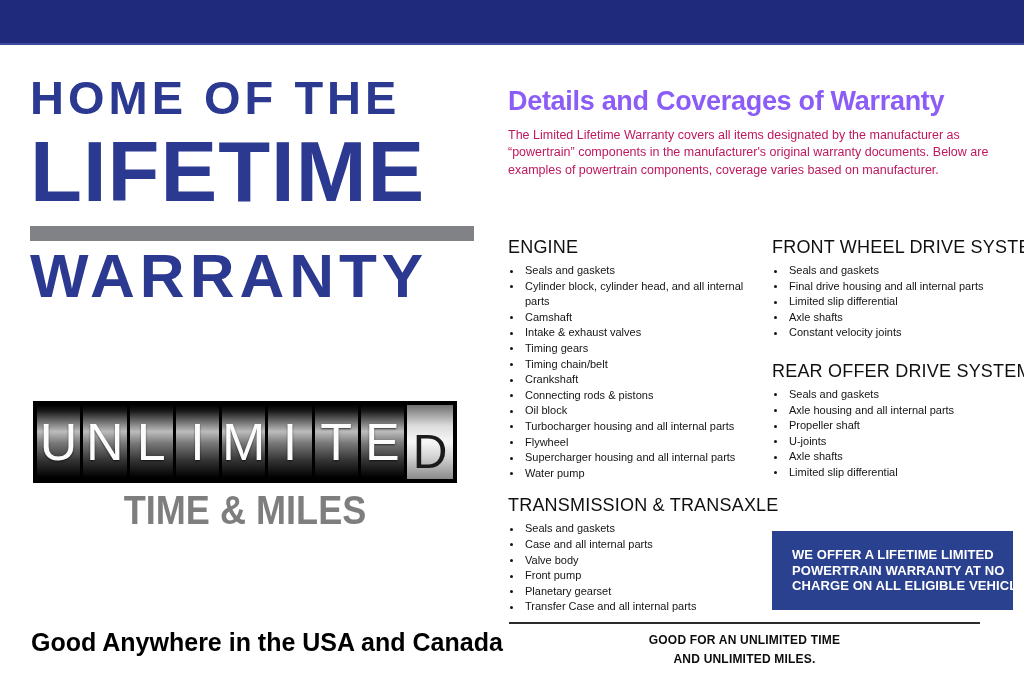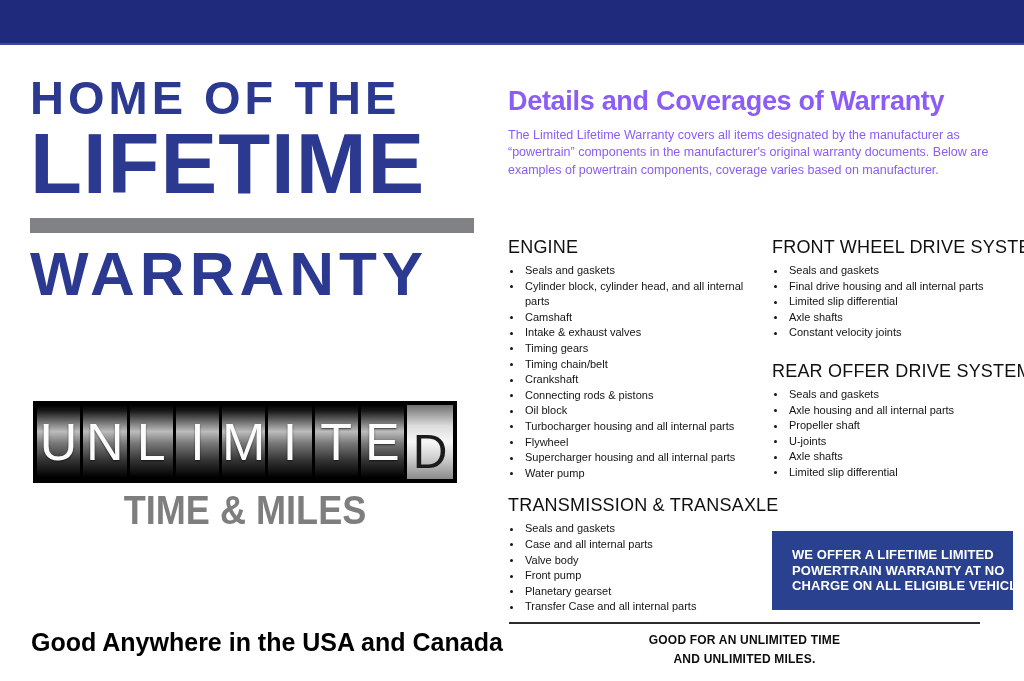--- a/index.html
+++ b/index.html
@@ -5,23 +5,23 @@
   html,body{margin:0;padding:0;background:#ffffff;}
   .page{
     position:relative;width:1024px;height:681px;background:#ffffff;overflow:hidden;
     font-family:"Liberation Sans", sans-serif;color:#131313;
   }
   
   .topbar{position:absolute;left:0;top:0;width:1024px;height:43px;background:#1f2a7d;border-bottom:2px solid #3d4a9e;}
   
   .brand{position:absolute;left:30px;top:74px;width:448px;color:#2b3990;}
   .brand-line1{font-size:47px;font-weight:800;letter-spacing:4px;line-height:1;white-space:nowrap;}
-  .brand-line2{font-size:85px;font-weight:800;letter-spacing:1px;line-height:1;margin-top:0;white-space:nowrap;}
+  .brand-line2{font-size:85px;font-weight:800;letter-spacing:1px;line-height:1;margin-top:8px;white-space:nowrap;}
   .brand-divider{height:15px;background:#808285;margin-top:12px;width:444px;}
-  .brand-line3{font-size:62px;font-weight:800;letter-spacing:5px;line-height:1;margin-top:10px;white-space:nowrap;}
+  .brand-line3{font-size:62px;font-weight:800;letter-spacing:5px;line-height:1;margin-top:4px;white-space:nowrap;}
   
   .odometer{
     position:absolute;left:33px;top:401px;width:424px;height:82px;box-sizing:border-box;
     background:#000;border:4px solid #000;display:flex;gap:3px;
   }
   .odo-cells{display:flex;gap:3px;flex:8;}
   .odo-cell{
     flex:1;display:flex;align-items:center;justify-content:center;
     background:linear-gradient(180deg,#000 0%,#181818 8%,#8f8f8f 28%,#bcbcbc 36%,#777 52%,#333 75%,#000 98%);
     color:#fcfcfc;font-size:52px;font-weight:400;line-height:1;
@@ -35,21 +35,21 @@
   .time-miles{
     position:absolute;left:33px;top:490px;width:424px;text-align:center;
     font-size:41px;font-weight:800;color:#7e7e7e;line-height:1;letter-spacing:0px;
     transform:scaleX(0.88);transform-origin:center;white-space:nowrap;
   }
   .footer-left{
     position:absolute;left:31px;top:628px;font-size:25px;font-weight:700;color:#000;white-space:nowrap;
   }
   
   .details-heading{position:absolute;left:508px;top:86px;font-size:27px;font-weight:800;color:#8b5cf6;letter-spacing:-0.3px;white-space:nowrap;}
-  .details-intro{position:absolute;left:508px;top:127px;width:500px;font-size:12.5px;line-height:17.3px;color:#8b5cf6;}
+  .details-intro{position:absolute;left:508px;top:127px;width:500px;font-size:12.5px;line-height:17.3px;color:#be185d;}
   .col{position:absolute;top:237px;}
   .col1{left:508px;width:252px;}
   .col2{left:772px;width:250px;}
   .cov-section{margin:0;padding:0;}
   .cov-section + .cov-section{margin-top:14px;}
   .col2 .cov-section + .cov-section{margin-top:20px;}
   .cov-title{font-size:18px;font-weight:400;color:#101010;margin:0 0 5px 0;letter-spacing:0.2px;white-space:nowrap;}
   .cov-list{margin:0;padding:0;list-style:none;}
   .cov-list li{position:relative;padding-left:17px;font-size:11px;line-height:15.6px;color:#141414;}
   .cov-list li::before{content:"";position:absolute;left:2px;top:6.5px;width:3px;height:3px;border-radius:50%;background:#141414;}

